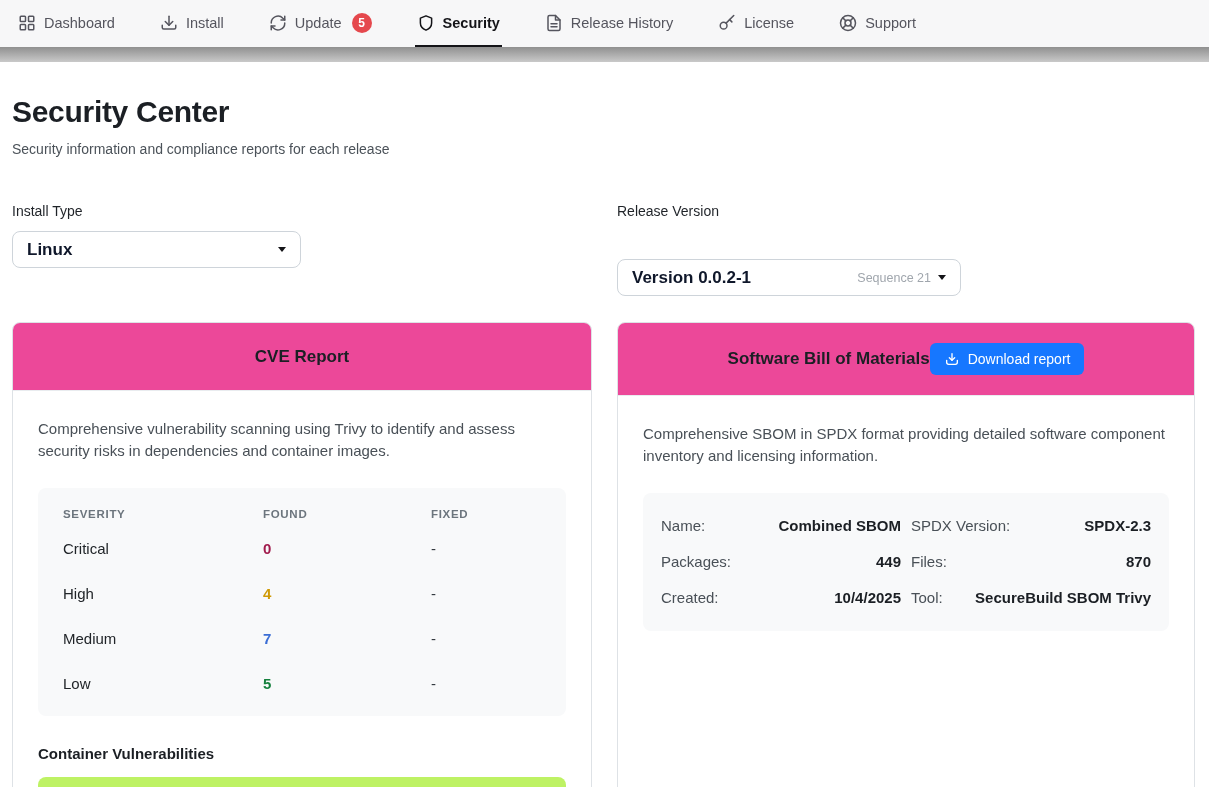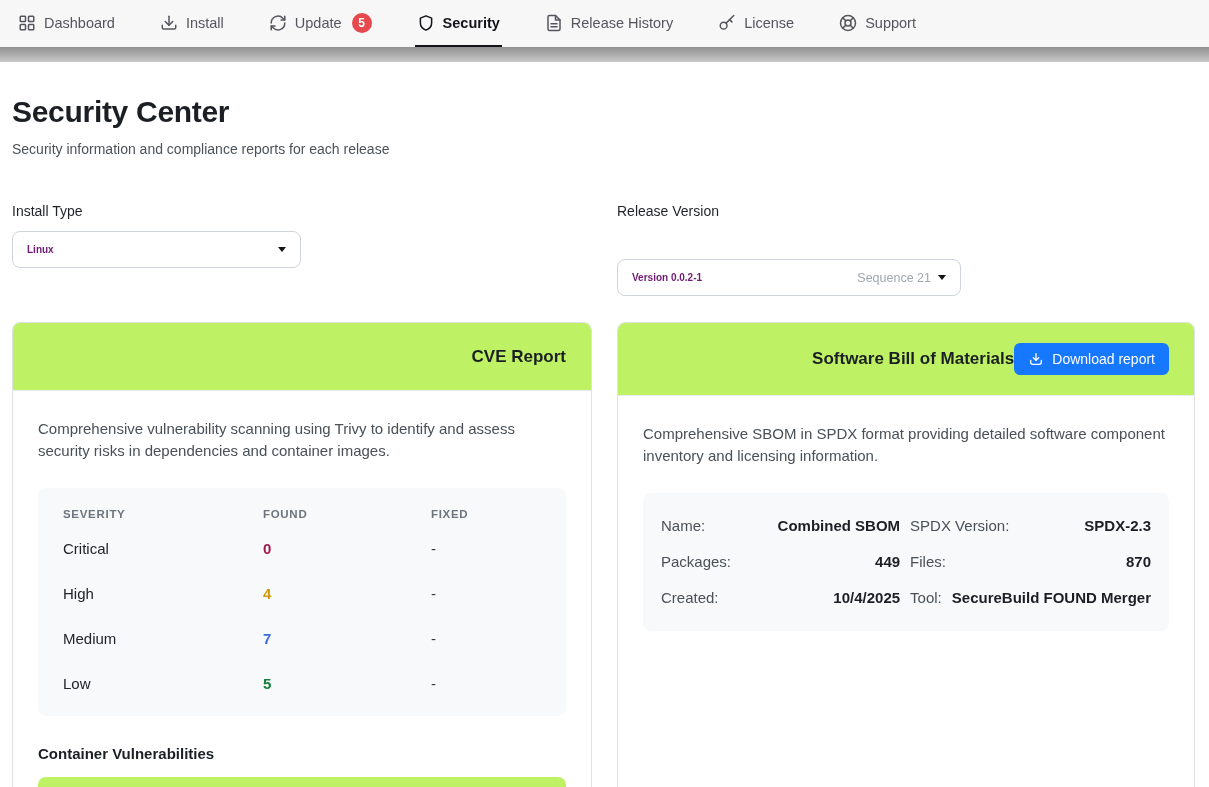--- a/index.html
+++ b/index.html
@@ -54,39 +54,39 @@
   .filters { margin-top: 46px; }
   .field-label { font-size: 14px; color: #1f2328; margin-bottom: 12px; }
   .select {
     height: 37px; border: 1px solid #ced4da; border-radius: 8px;
     background: #fff; display: flex; align-items: center;
     justify-content: space-between; padding: 0 14px;
     cursor: pointer;
   }
   .select-left { width: 289px; }
   .select-right { width: 344px; margin-top: 40px; }
-  .select-value { font-size: 10px; font-weight: 700; color: #701a75; }
+  .select-value { font-size: 17px; font-weight: 700; color: #0f172a; }
   .select-meta { font-size: 12.5px; color: #a0a6ad; margin-right: 7px; }
   .caret {
     width: 0; height: 0;
     border-left: 4.5px solid transparent; border-right: 4.5px solid transparent;
     border-top: 5.5px solid #141418;
   }
   .select-right-group { display: flex; align-items: center; }
 
   
   .cards { margin-top: 26px; }
   .card {
     border: 1px solid #dee2e6; border-radius: 8px; background: #fff;
     overflow: hidden; min-height: 620px;
   }
   .card-header {
-    background: #bef264; border-bottom: 1px solid #e9ecef;
+    background: #ec4899; border-bottom: 1px solid #e9ecef;
     padding: 20px 25px; display: flex; align-items: center;
-    justify-content: flex-end; min-height: 68px;
+    justify-content: center; min-height: 68px;
   }
   .card-title { font-size: 17px; font-weight: 600; color: #1b1f24; }
   .card-body { padding: 27px 25px; }
   .desc { margin: 0 0 26px; font-size: 15px; line-height: 1.45; color: #495057; }
 
   
   .sev-table { background: #f8f9fa; border-radius: 8px; padding: 8px 25px 10px; }
   .sev-row {
     display: grid; grid-template-columns: 200px 168px 1fr;
     align-items: center; padding: 14px 0; font-size: 15px;
@@ -320,20 +320,20 @@
           <div class="sbom-cell">
             <span class="sbom-label">Files:</span>
             <span class="sbom-value">870</span>
           </div>
           <div class="sbom-cell">
             <span class="sbom-label">Created:</span>
             <span class="sbom-value">10/4/2025</span>
           </div>
           <div class="sbom-cell">
             <span class="sbom-label">Tool:</span>
-            <span class="sbom-value">SecureBuild FOUND Merger</span>
+            <span class="sbom-value">SecureBuild SBOM Trivy</span>
           </div>
         </div>
       </div>
     </section>
 
   </div>
 </main>
 
 </body></html>

